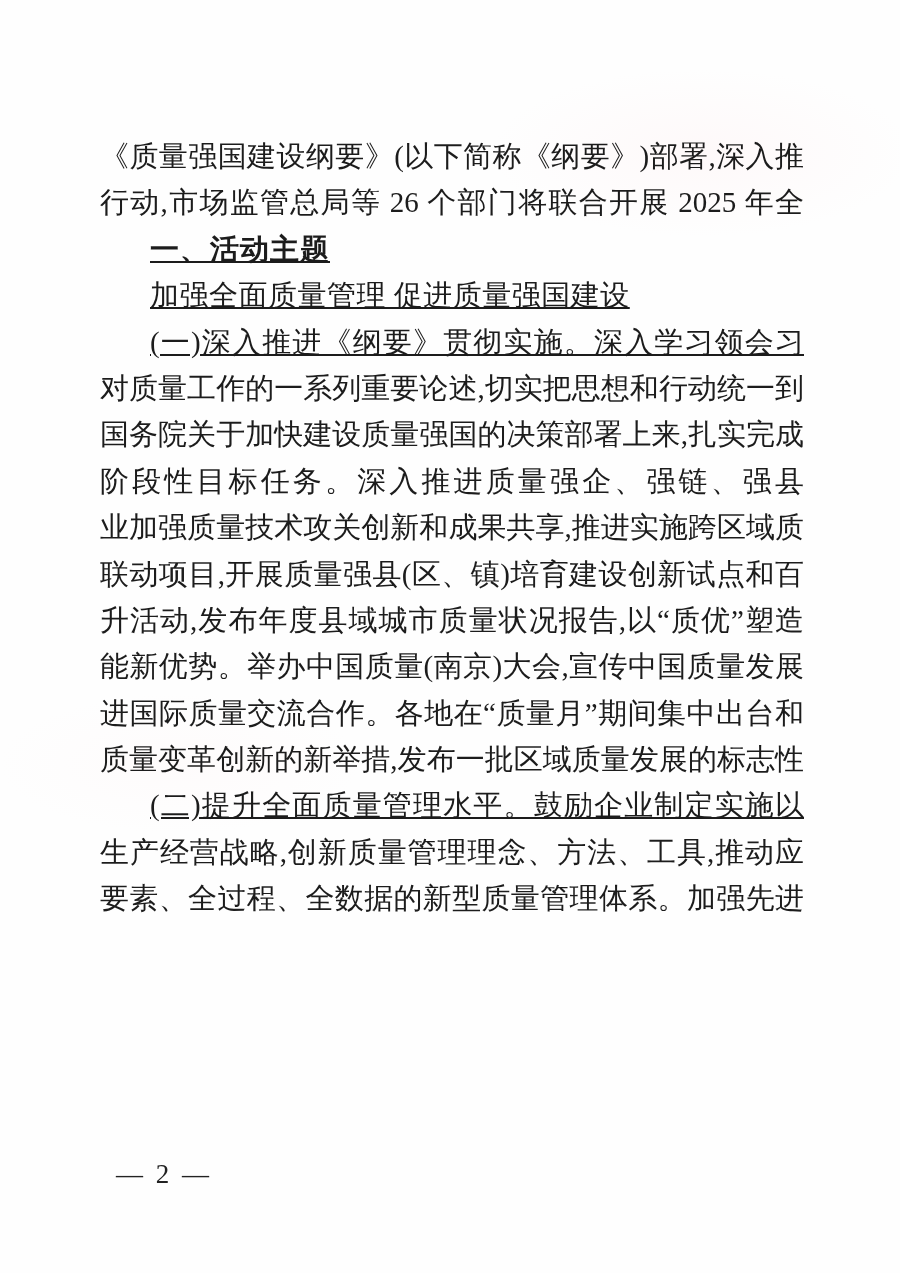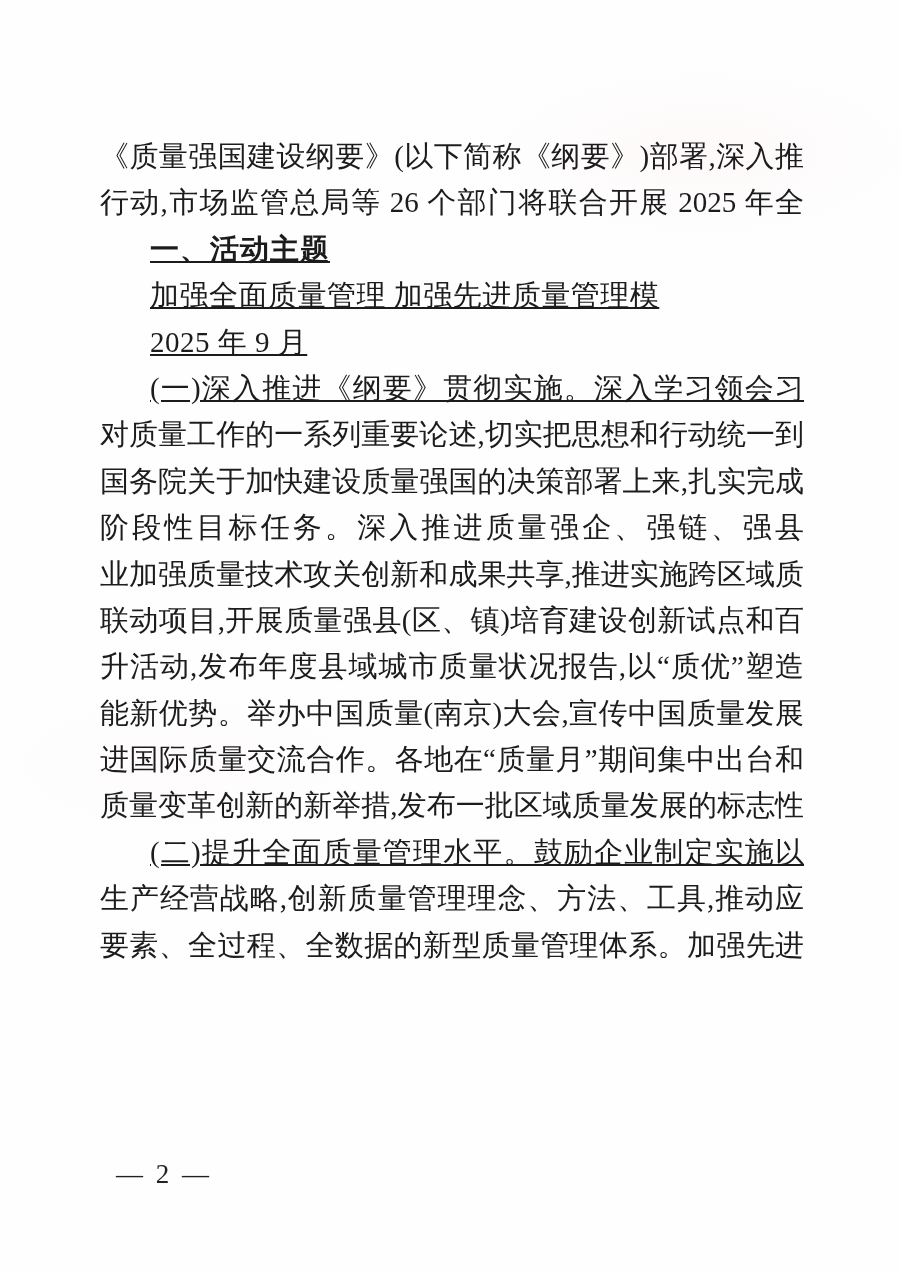--- a/index.html
+++ b/index.html
@@ -54,22 +54,21 @@
   }
 </style>
 </head>
 <body>
 
 <div class="page">
   <div class="content">
       <div class="line fill">《质量强国建设纲要》(以下简称《纲要》)部署,深入推进全民质量</div>
       <div class="line fill">行动,市场监管总局等 26 个部门将联合开展 2025 年全国“质量</div>
       <div class="line heading indent1">一、活动主题</div>
-      <div class="line indent1">加强全面质量管理  加强先进质量管理模</div>
-      <div class="line indent1">2025 年 9 月</div>
+      <div class="line indent1">加强全面质量管理  促进质量强国建设</div>
       <div class="line indent1 fill">(一)深入推进《纲要》贯彻实施。深入学习领会习近平总书记</div>
       <div class="line fill">对质量工作的一系列重要论述,切实把思想和行动统一到党中央、</div>
       <div class="line fill">国务院关于加快建设质量强国的决策部署上来,扎实完成《纲要》</div>
       <div class="line fill">阶段性目标任务。深入推进质量强企、强链、强县(区、镇),引导企</div>
       <div class="line fill">业加强质量技术攻关创新和成果共享,推进实施跨区域质量强链</div>
       <div class="line fill">联动项目,开展质量强县(区、镇)培育建设创新试点和百城质量提</div>
       <div class="line fill">升活动,发布年度县域城市质量状况报告,以“质优”塑造发展新动</div>
       <div class="line fill">能新优势。举办中国质量(南京)大会,宣传中国质量发展政策,推</div>
       <div class="line fill">进国际质量交流合作。各地在“质量月”期间集中出台和推广一批</div>
       <div class="line fill">质量变革创新的新举措,发布一批区域质量发展的标志性成果,凝</div>

